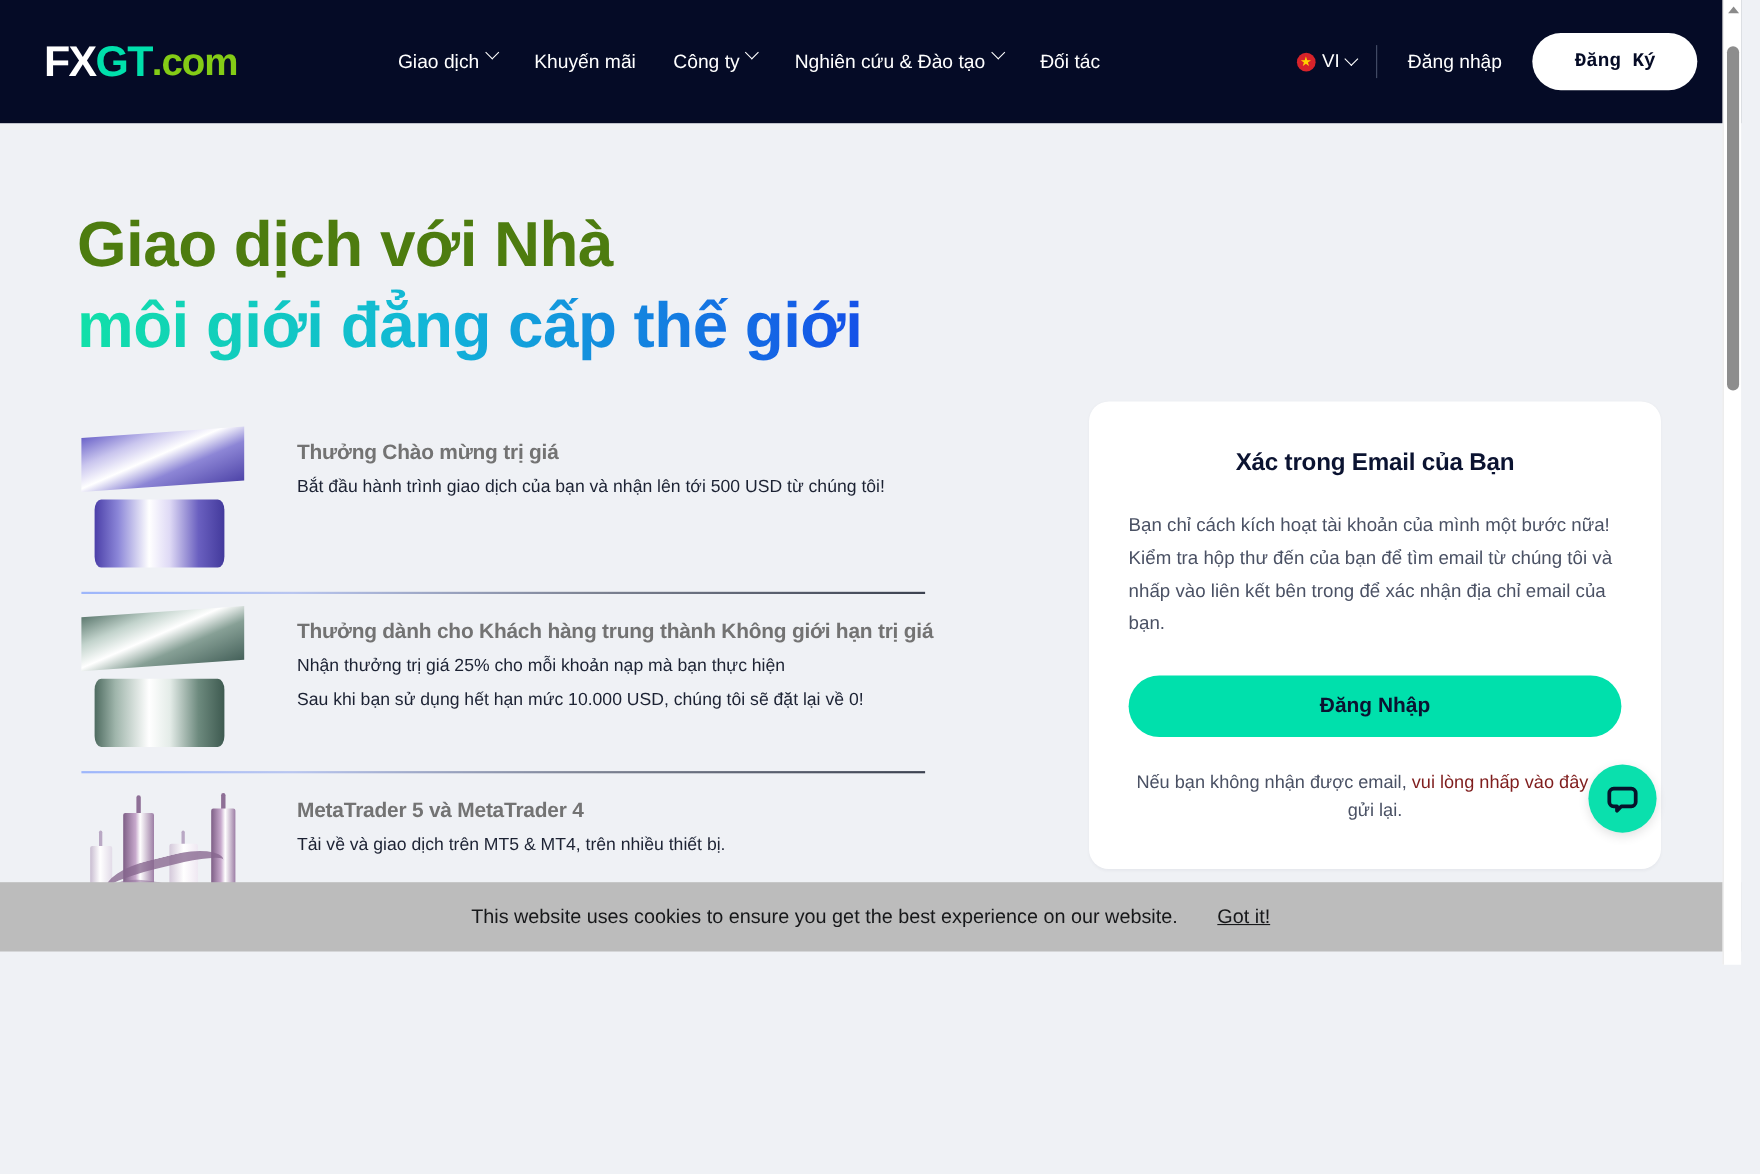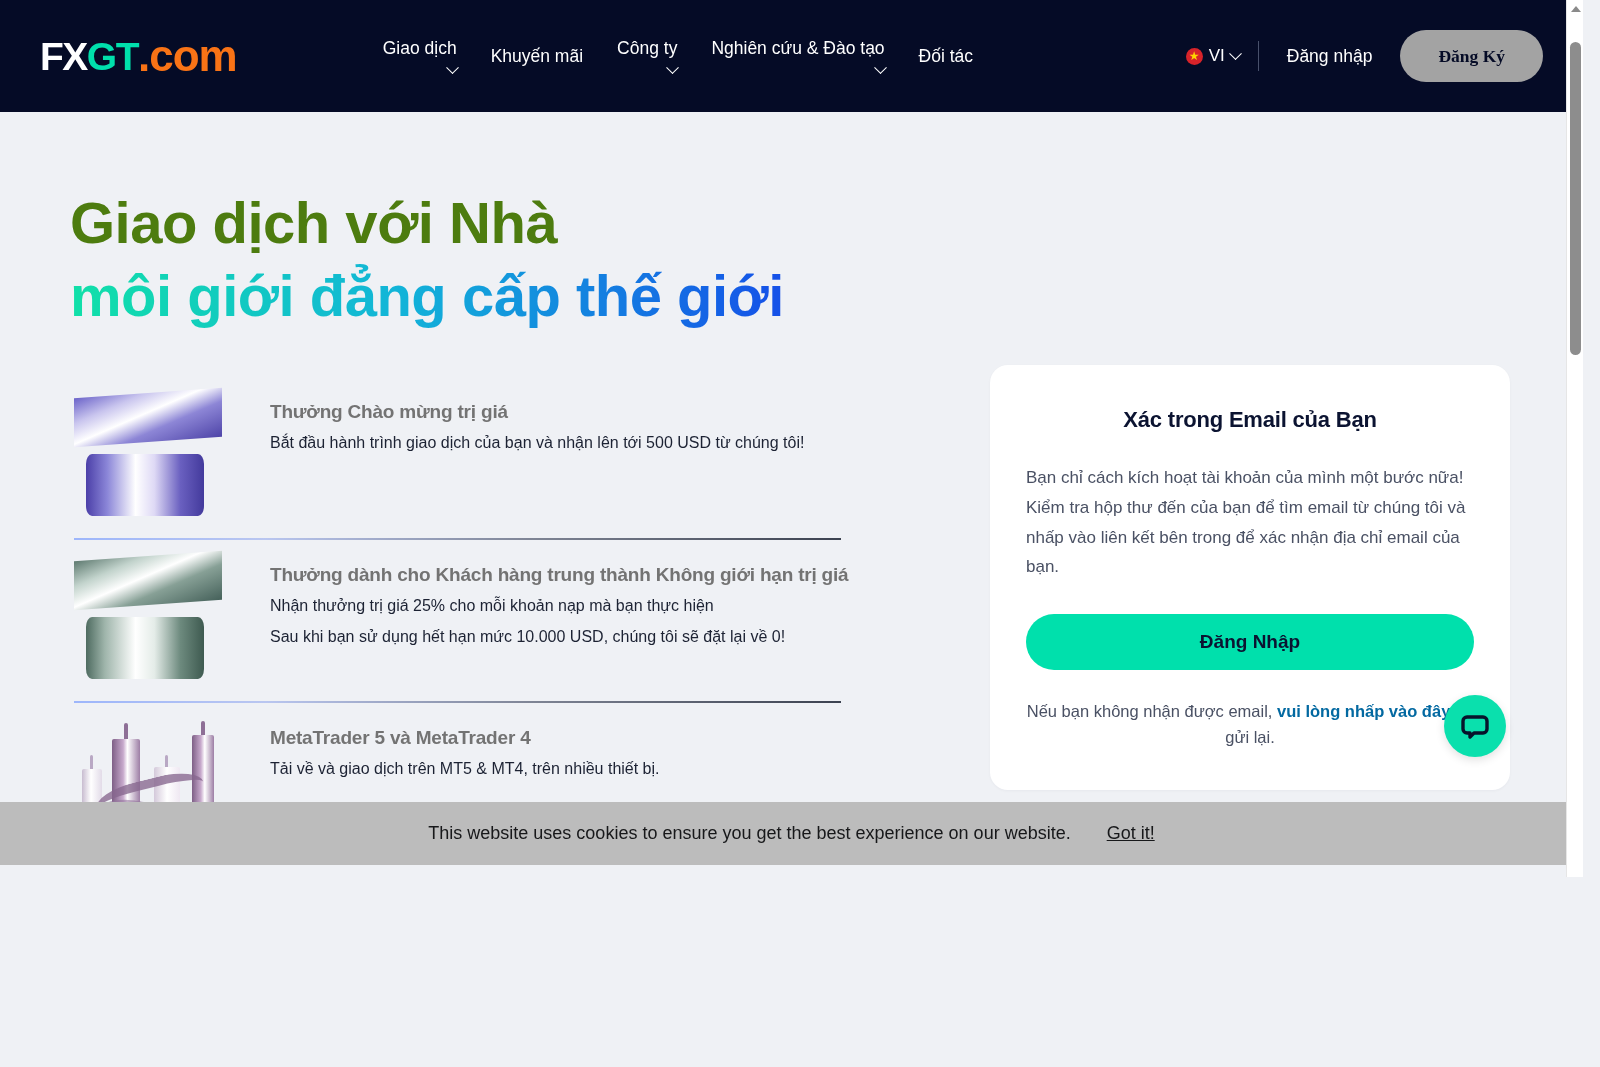--- a/index.html
+++ b/index.html
@@ -12,45 +12,45 @@
   .page{width:1583px;height:877px;position:relative;overflow:hidden;background:#eff1f5}
 
   
   .header{
     height:112px;width:1583px;background:#050b26;
     display:flex;align-items:center;padding:0 40px;position:relative;
   }
   .logo{display:flex;align-items:center;font-weight:bold;font-size:39px;letter-spacing:-1.5px;line-height:1;user-select:none}
   .logo .fx{color:#ffffff}
   .logo .gt{color:#00e0ac}
-  .logo .dotcom{color:#f97316;font-size:44px;letter-spacing:-1px}
+  .logo .dotcom{color:#84cc16;font-size:35px;letter-spacing:-1px}
 
   .nav{display:flex;align-items:center;gap:34px;margin-left:146px}
   .nav-item{
-    color:#ffffff;font-size:17.5px;display:flex;align-items:flex-end;gap:7px;
-    cursor:pointer;white-space:nowrap;flex-direction:column;
+    color:#ffffff;font-size:17.5px;display:flex;align-items:flex-start;gap:7px;
+    cursor:pointer;white-space:nowrap;
   }
   .caret{
     width:9px;height:9px;border-right:1.8px solid #fff;border-bottom:1.8px solid #fff;
     transform:rotate(45deg) translate(-2px,-2px);display:inline-block;
   }
 
   .header-right{margin-left:auto;display:flex;align-items:center;gap:0}
   .lang{display:flex;align-items:center;gap:6px;color:#fff;font-size:17px;cursor:pointer;padding-right:18px}
   .flag{
     width:17px;height:17px;border-radius:50%;background:#d8232a;
     display:flex;align-items:center;justify-content:center;flex:none;
   }
   .flag .star{color:#ffd400;font-size:12px;line-height:1}
   .divider-v{width:1px;height:30px;background:#48506b}
   .login-link{color:#fff;font-size:17.5px;cursor:pointer;padding:0 28px;white-space:nowrap}
   .btn-register{
-    background:#a3a3a3;color:#050b26;font-weight:bold;font-size:17.5px;
+    background:#ffffff;color:#050b26;font-weight:bold;font-size:17.5px;
     border:none;border-radius:30px;padding:0 38px;height:52px;cursor:pointer;
-    white-space:nowrap;font-family:Liberation Serif, serif;
+    white-space:nowrap;font-family:Liberation Mono, monospace;
   }
 
   
   .main{position:relative;padding:0 40px;}
   .hero-title{
     margin-top:78px;margin-left:30px;
     font-size:58px;font-weight:800;line-height:1.15;letter-spacing:-0.5px;
   }
   .hero-line1{color:#4d7c0f;display:block}
   .hero-line2{
@@ -119,21 +119,21 @@
     box-shadow:0 1px 3px rgba(16,24,40,.04);
   }
   .card-title{font-size:22px;font-weight:bold;color:#0b1331;text-align:center;letter-spacing:-0.2px}
   .card-body{font-size:17px;line-height:1.74;color:#4a5164;margin-top:30px}
   .btn-login{
     display:block;width:100%;height:56px;margin-top:32px;
     background:#00e0ac;color:#0b1331;font-weight:bold;font-size:19px;
     border:none;border-radius:30px;cursor:pointer;font-family:inherit;
   }
   .card-note{font-size:16.5px;line-height:1.6;color:#4a5164;text-align:center;margin-top:28px}
-  .card-note a{color:#0369a1;font-weight:bold;text-decoration:none;cursor:pointer}
+  .card-note a{color:#7f1d1d;font-weight:normal;text-decoration:none;cursor:pointer}
 
   
   .chat{
     position:absolute;right:77px;bottom:120px;width:62px;height:62px;border-radius:50%;
     background:#0ae0ad;display:flex;align-items:center;justify-content:center;cursor:pointer;
     box-shadow:0 3px 10px rgba(0,0,0,.12);
   }
 
   
   .cookie{

